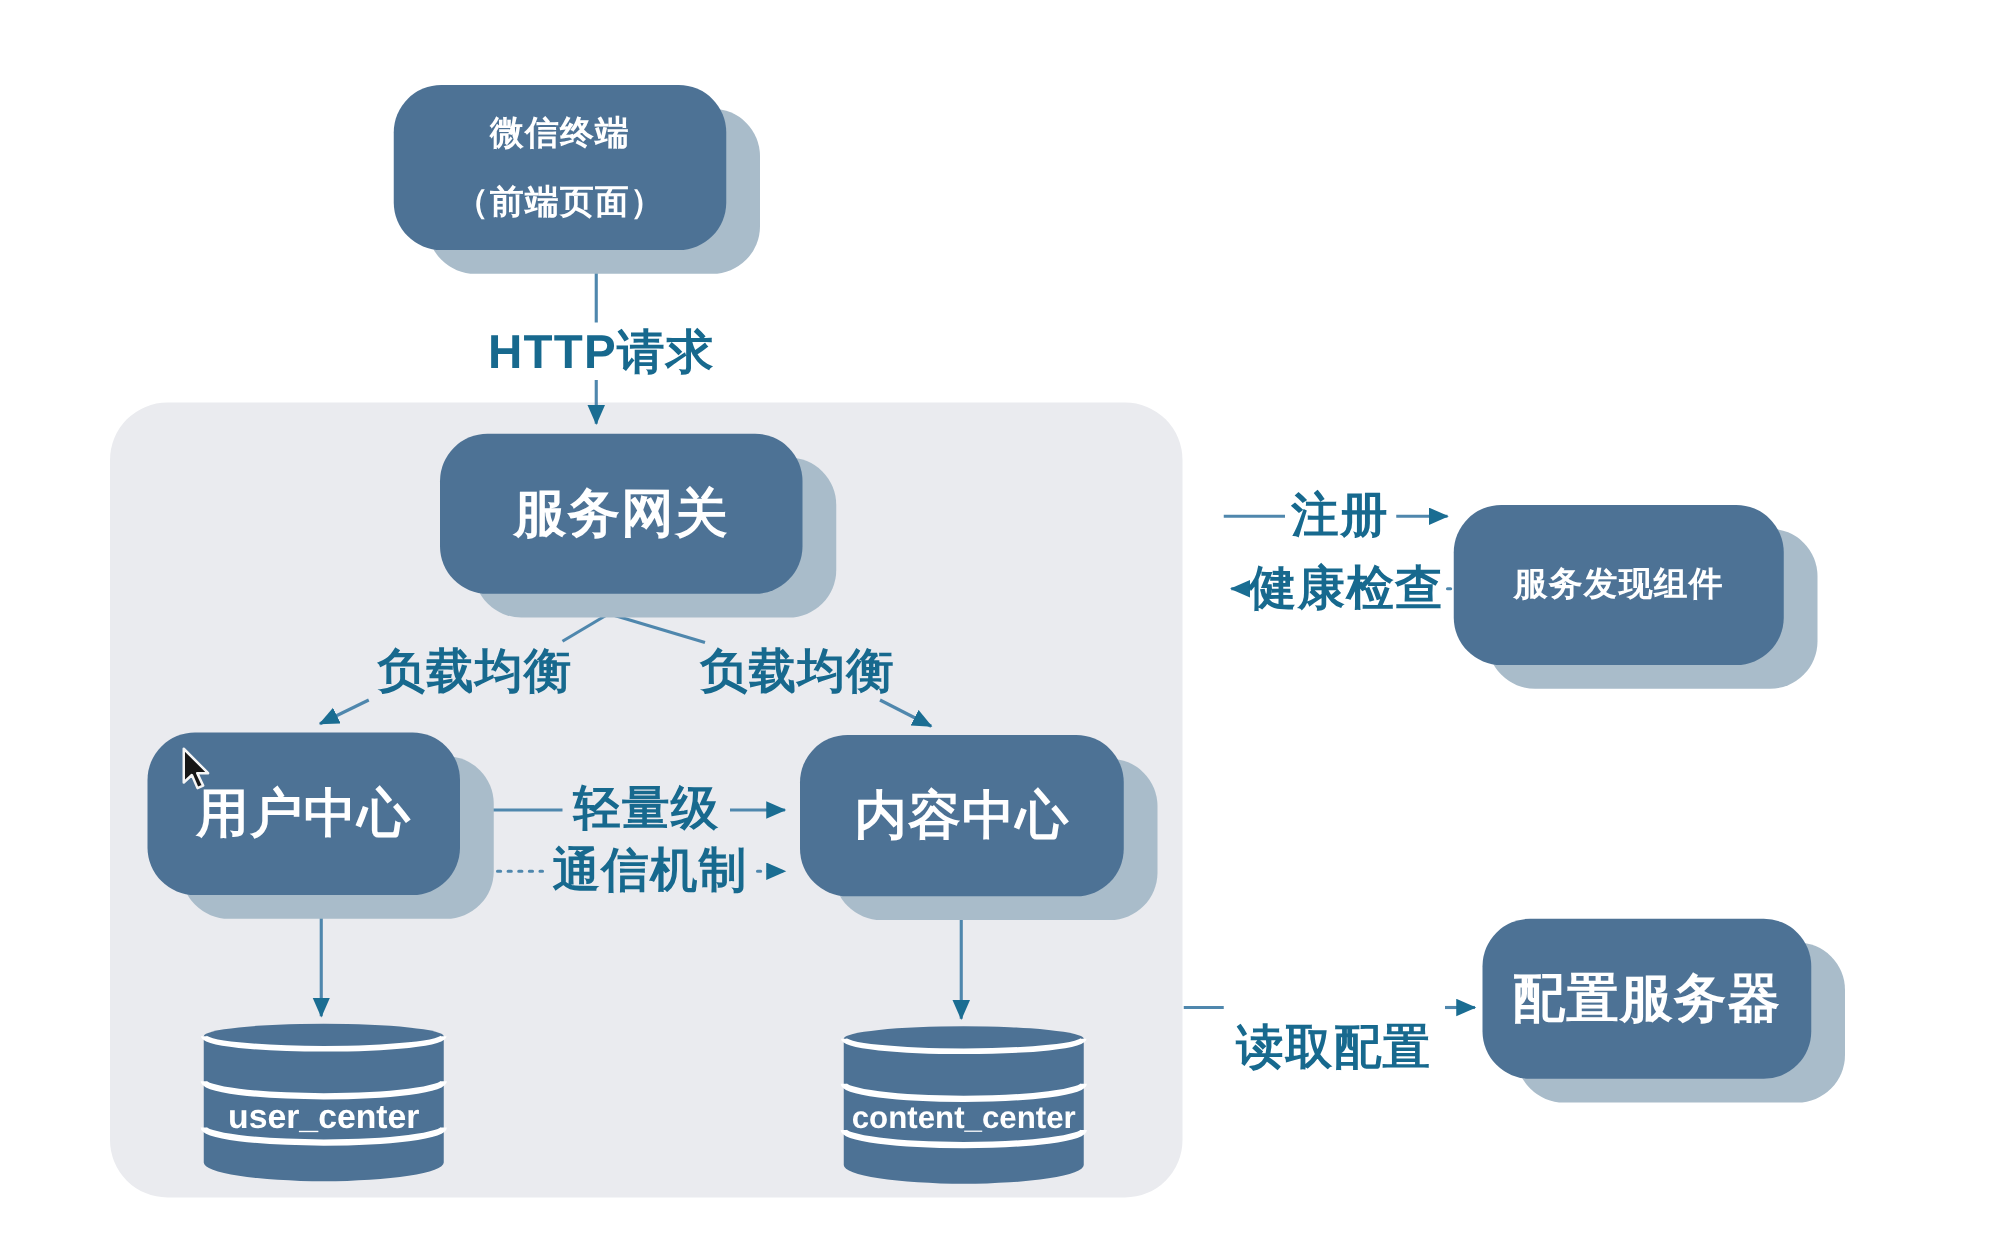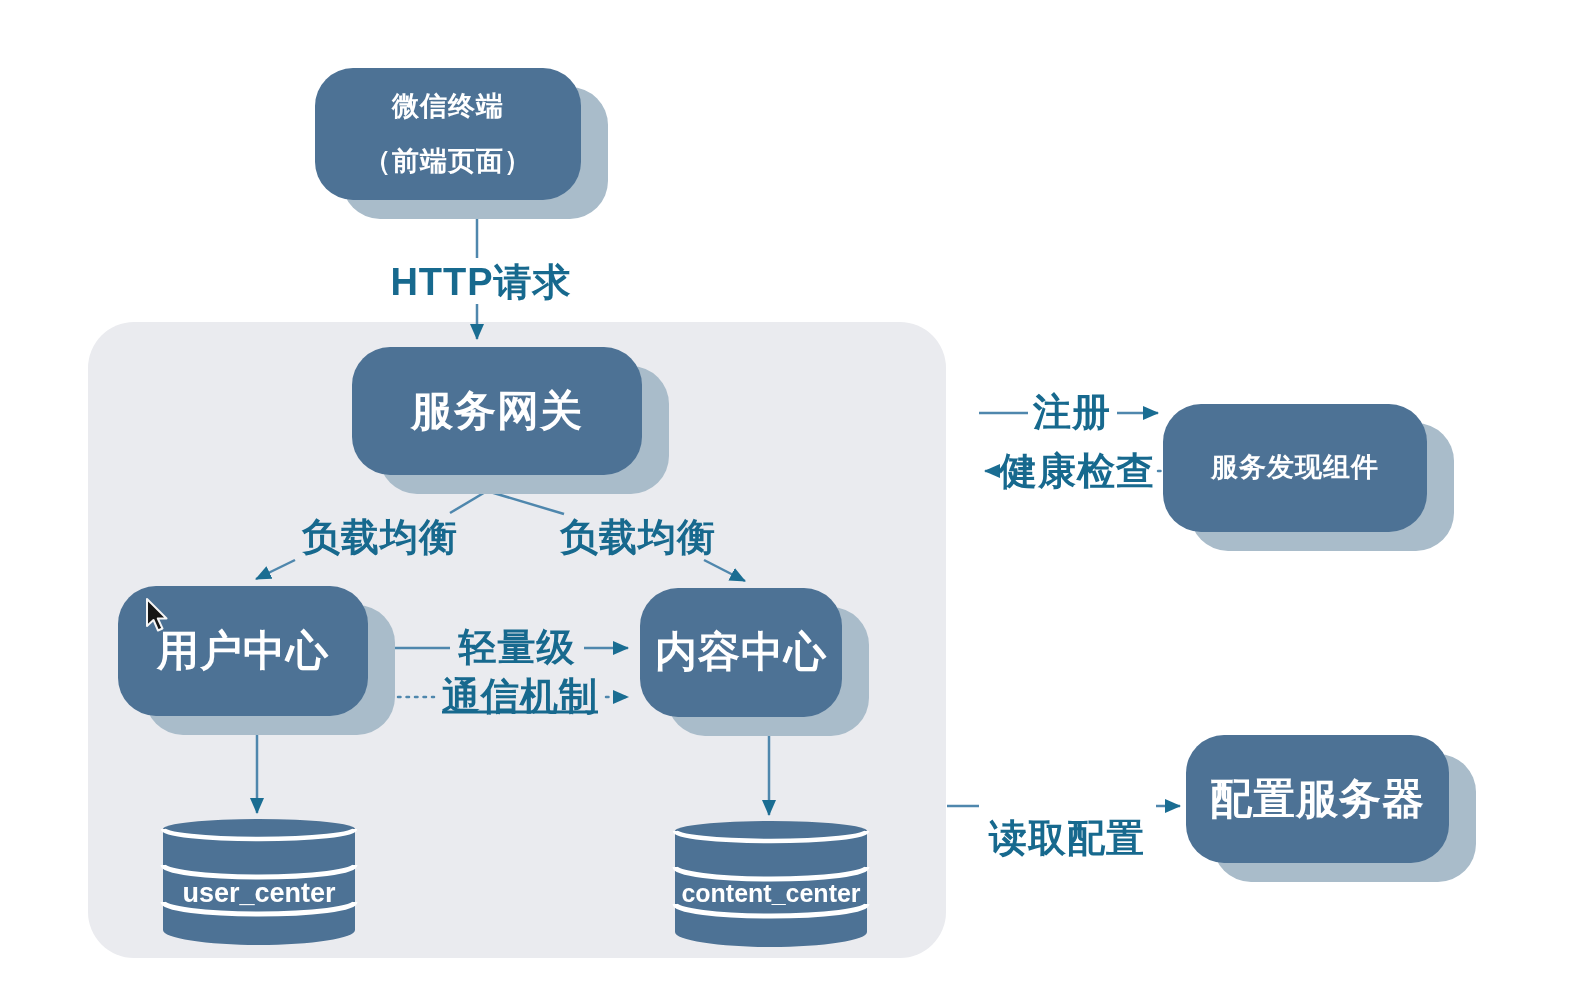--- a/index.html
+++ b/index.html
@@ -108,21 +108,21 @@
       </div>
   </div>
 
   <div class="node fs42" style="left:118px;top:586px;width:250px;height:130px;">
     <div class="shadow"></div>
     <div class="body">
         <span>用户中心</span>
       </div>
   </div>
 
-  <div class="node fs42" style="left:640px;top:588px;width:202px;height:129px;">
+  <div class="node fs42" style="left:640px;top:588px;width:259px;height:129px;">
     <div class="shadow"></div>
     <div class="body">
         <span>内容中心</span>
       </div>
   </div>
 
   <div class="node fs40" style="left:1163px;top:372px;width:264px;height:128px;margin-top:32px;">
     <div class="shadow"></div>
     <div class="body">
         <span>服务发现组件</span>
@@ -133,21 +133,21 @@
     <div class="shadow"></div>
     <div class="body">
         <span>配置服务器</span>
       </div>
   </div>
 
   <div class="edge-label" style="left:481px;top:282px;">HTTP请求</div>
   <div class="edge-label" style="left:380px;top:537px;">负载均衡</div>
   <div class="edge-label" style="left:638px;top:537px;">负载均衡</div>
   <div class="edge-label" style="left:517px;top:647px;">轻量级</div>
-  <div class="edge-label" style="left:520px;top:696px;text-decoration:underline;">通信机制</div>
+  <div class="edge-label" style="left:520px;top:696px;">通信机制</div>
   <div class="edge-label" style="left:1072px;top:412px;">注册</div>
   <div class="edge-label" style="left:1077px;top:471px;">健康检查</div>
   <div class="edge-label" style="left:1067px;top:838px;">读取配置</div>
 
   <svg class="cursor" width="28" height="38" viewBox="0 0 28 38">
     <path d="M3,2 L3,29 L9.5,23 L14,33.5 L18.5,31.5 L13.8,21.5 L22.5,21.5 Z" fill="#161616" stroke="#f5f5f5" stroke-width="2" stroke-linejoin="round"></path>
   </svg>
 
 </div>
 

